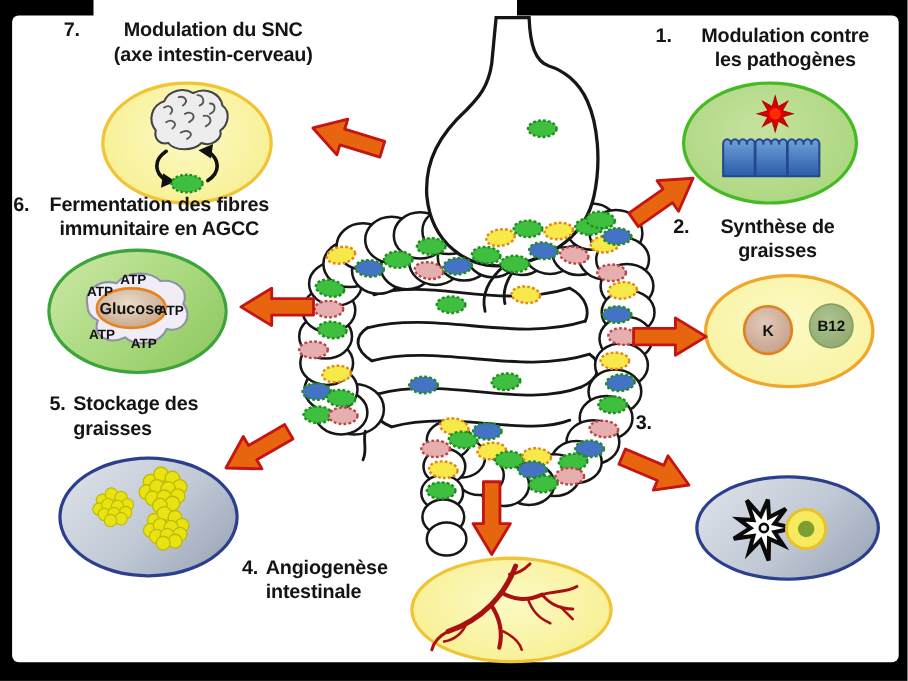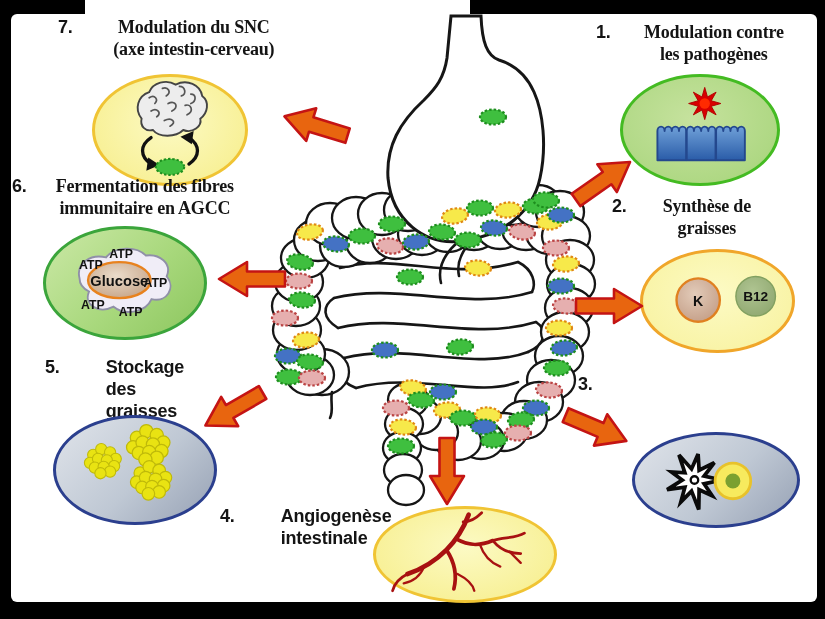--- a/index.html
+++ b/index.html
@@ -13,22 +13,22 @@
   }
   .top-notch{
     position:absolute;left:85px;top:0;width:385px;height:16px;background:#fff;z-index:1;
   }
   .panel-label{
     position:absolute;z-index:2;display:flex;gap:7px;
     font-weight:700;font-size:18px;line-height:1.22;color:#141414;letter-spacing:-0.2px;
   }
   .panel-label .num{flex:0 0 auto;}
   .panel-label .lines{flex:1 1 auto;}
-  .lines.center{text-align:center;font-family:Liberation Serif, serif;}
-  .lines.left{text-align:left;margin-left:39px;}
+  .lines.center{text-align:center;}
+  .lines.left{text-align:left;}
   .oval{
     position:absolute;z-index:2;border-radius:50%;box-sizing:border-box;
   }
   .oval svg{position:absolute;left:0;top:0;width:100%;height:100%;overflow:visible;}
   .oval-yellow{
     background:radial-gradient(ellipse at 50% 42%,#FCFAC4 0%,#F8F19A 70%,#F4EA85 100%);
     border:3px solid var(--oval-yellow-stroke,#F0C434);
   }
   .oval-yellow2{
     background:radial-gradient(ellipse at 50% 42%,#FCFAC4 0%,#F9F4A8 70%,#F5EC90 100%);

